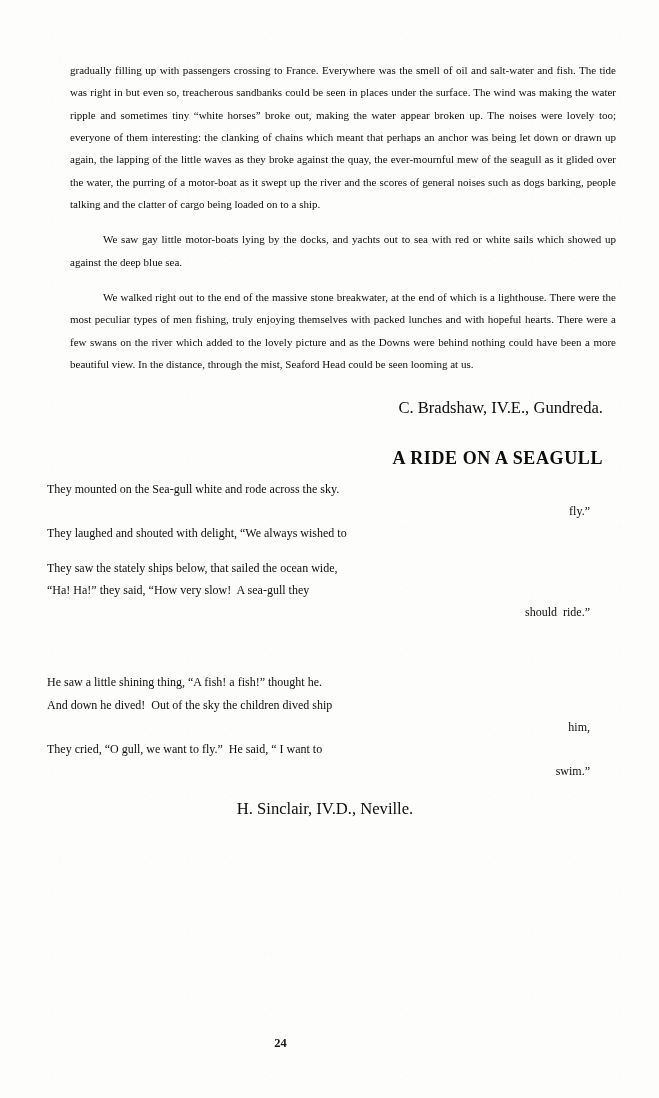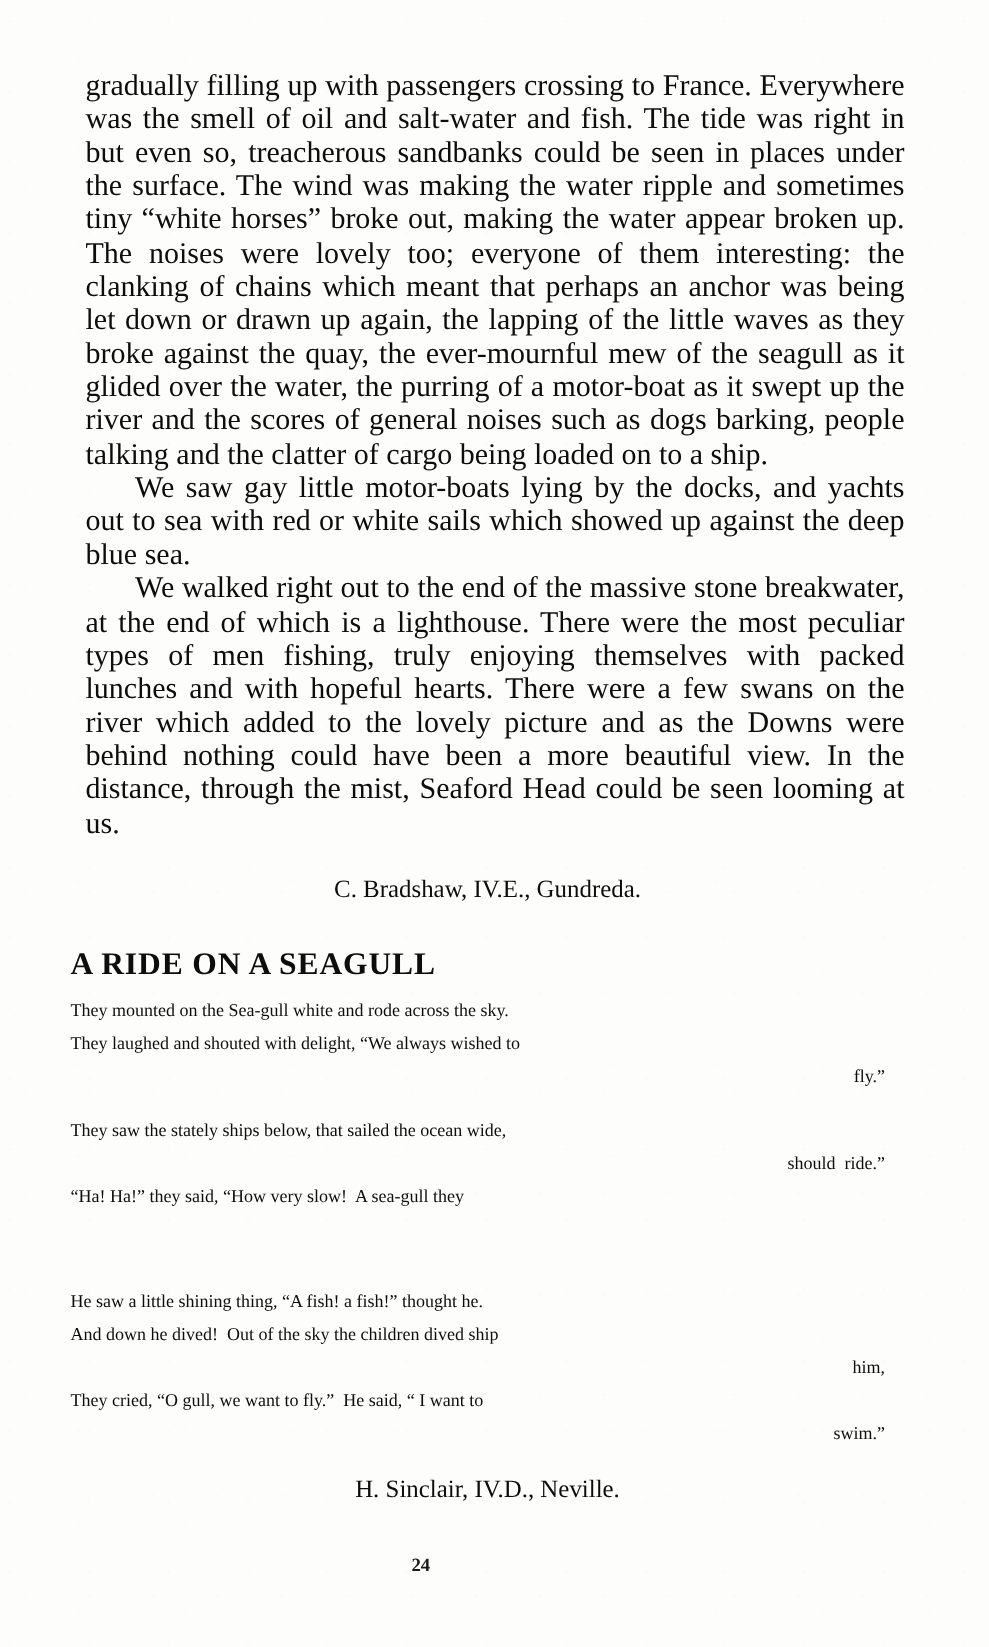--- a/index.html
+++ b/index.html
@@ -28,53 +28,53 @@
   }
   .content {
     position: absolute;
     left: 47px;
     top: 46px;
     width: 556px;
   }
 
   
   .prose {
-    margin: 0;
+    margin: 13px;
     padding: 0 0 0 10px;
     width: 546px;
-    font-size: 20px;
+    font-size: 11px;
     line-height: 22.35px;
     text-align: justify;
     text-justify: inter-word;
     -webkit-font-smoothing: none;
   }
   .prose + .prose {
     text-indent: 33px;
   }
   .prose.lead { text-indent: 0; }
 
   
   .byline {
     margin: 0;
     padding: 0 1px 0 0;
     width: 556px;
     text-align: right;
     font-size: 16.6px;
     line-height: 22.35px;
   }
-  .byline.first { margin-top: 22px; text-align: center; }
+  .byline.first { margin-top: 22px; }
   .byline.last  { margin-top: 16px; padding-right: 20px; text-align: center; }
 
   
   .poem-title {
     margin: 0;
     padding: 0;
     width: 556px;
-    text-align: left;
-    font-size: 21px;
+    text-align: right;
+    font-size: 18px;
     font-weight: bold;
     letter-spacing: 0.6px;
     line-height: 22px;
   }
   .stanza {
     margin: 0;
     padding: 0;
     width: 556px;
     font-size: 12px;
     line-height: 22.1px;
@@ -116,30 +116,30 @@
   <p class="prose">We walked right out to the end of the massive stone breakwater, at the end of which is a lighthouse.  There were the most peculiar types of men fishing, truly enjoying themselves with packed lunches and with hopeful hearts.  There were a few swans on the river which added to the lovely picture and as the Downs were behind nothing could have been a more beautiful view.  In the distance, through the mist, Seaford Head could be seen looming at us.</p>
 
   <p class="byline first">C. Bradshaw, IV.E., Gundreda.</p>
 
   <div class="spacer-title"></div>
   <h2 class="poem-title">A RIDE ON A SEAGULL</h2>
   <div class="spacer-title-b"></div>
 
   <div class="stanza">
     <span class="pline">They mounted on the Sea-gull white and rode across the sky.</span><br>
+    <span class="pline hang">fly.”</span>
     <span class="pline">They laughed and shouted with delight, “We always wished to</span>
-    <span class="pline hang">fly.”</span>
   </div>
 
   <div class="spacer-stanza"></div>
 
   <div class="stanza">
     <span class="pline">They saw the stately ships below, that sailed the ocean wide,</span><br>
+    <span class="pline">“Ha! Ha!” they said, “How very slow!  A sea-gull they</span>
     <span class="pline hang">should  ride.”</span>
-    <span class="pline">“Ha! Ha!” they said, “How very slow!  A sea-gull they</span>
   </div>
 
   <div class="spacer-stanza-big"></div>
 
   <div class="stanza">
     <br>
     <span class="pline">He saw a little shining thing, “A fish! a fish!” thought he.</span><br>
     <span class="pline">And down he dived!  Out of the sky the children dived ship</span>
     <span class="pline hang">him,</span>
     <span class="pline">They cried, “O gull, we want to fly.”  He said, “ I want to</span>

